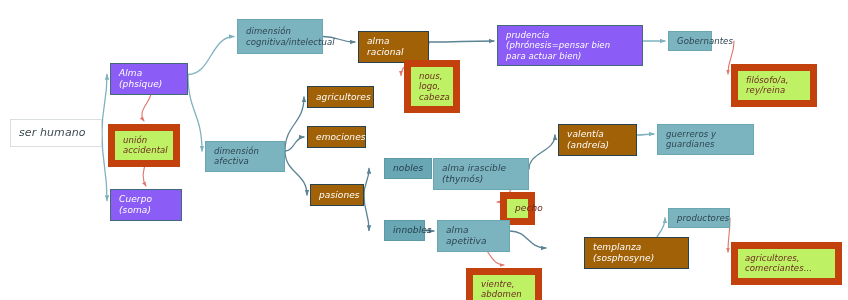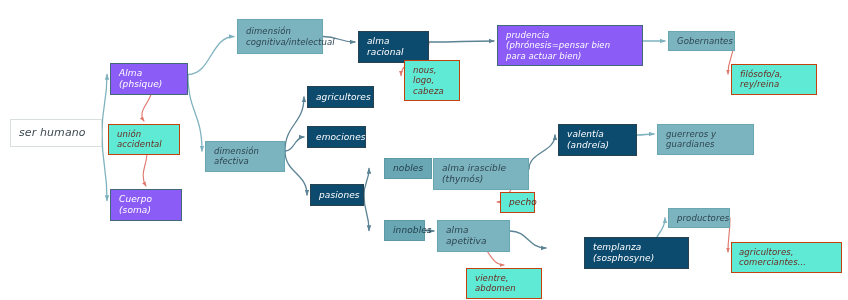--- a/index.html
+++ b/index.html
@@ -17,24 +17,24 @@
     font-style:italic;
     font-family:"DejaVu Sans", sans-serif;
     line-height:1.22;
     letter-spacing:.1px;
     padding:4px 8px;
     white-space:pre-line;
   }
   
   .n-white{background:#ffffff;border:1px solid #d9dee1;color:#3e4b52;}
   .n-slate{background:#8b5cf6;border:1px solid #41697a;color:#ffffff;}
-  .n-navy{background:#0c4a6e;border:1px solid #26414f;color:#ffffff;}
+  .n-navy{background:#a16207;border:1px solid #26414f;color:#ffffff;}
   .n-teal{background:#7bb4bf;border:1px solid #69a7b3;color:#2d4450;}
   .n-teal2{background:#6aa7b4;border:1px solid #5d9aa7;color:#24404c;margin-left:12px;}
-  .n-salmon{background:#5eead4;border:1px solid #c2410c;color:#6d2a21;}
+  .n-salmon{background:#bef264;border:7px solid #c2410c;color:#6d2a21;}
 
   .t-11{font-size:8.5px;}
   .t-12{font-size:9px;}
   .t-15{font-size:11px;}
 </style>
 </head>
 <body>
 
 <div id="canvas">
   <svg class="links" id="link-layer" viewBox="0 0 848 300">
@@ -81,21 +81,21 @@
       <div class="node n-salmon t-11" style="left: 108px; top: 124px; width: 72px; min-height: 20px;"><span>unión accidental</span></div>
       <div class="node n-slate t-12" style="left: 110px; top: 189px; width: 72px; min-height: 23px;"><span>Cuerpo (soma)</span></div>
       <div class="node n-teal t-11" style="left: 237px; top: 19px; width: 86px; min-height: 35px; justify-content: flex-start;"><span>dimensión
 cognitiva/intelectual</span></div>
       <div class="node n-teal t-11" style="left: 205px; top: 141px; width: 80px; min-height: 20px;"><span>dimensión afectiva</span></div>
       <div class="node n-navy t-12" style="left: 358px; top: 31px; width: 71px; min-height: 22px;"><span>alma racional</span></div>
       <div class="node n-salmon t-11" style="left: 404px; top: 60px; width: 56px; min-height: 31px; justify-content: flex-start;"><span>nous, logo,
 cabeza</span></div>
       <div class="node n-slate t-11" style="left: 497px; top: 25px; width: 146px; min-height: 32px; justify-content: flex-start;"><span>prudencia (phrónesis=pensar bien
 para actuar bien)</span></div>
-      <div class="node n-teal t-11" style="left: 668px; top: 31px; width: 67px; min-height: 20px;"><span>Gobernantes</span></div>
+      <div class="node n-teal t-11" style="left: 668px; top: 31px; width: 44px; min-height: 20px;"><span>Gobernantes</span></div>
       <div class="node n-salmon t-11" style="left: 731px; top: 64px; width: 86px; min-height: 20px;"><span>filósofo/a, rey/reina</span></div>
       <div class="node n-navy t-12" style="left: 307px; top: 86px; width: 67px; min-height: 22px;"><span>agricultores</span></div>
       <div class="node n-navy t-12" style="left: 307px; top: 126px; width: 59px; min-height: 22px;"><span>emociones</span></div>
       <div class="node n-navy t-12" style="left: 310px; top: 184px; width: 54px; min-height: 22px;"><span>pasiones</span></div>
       <div class="node n-teal2 t-12" style="left: 372px; top: 158px; width: 48px; min-height: 21px;"><span>nobles</span></div>
       <div class="node n-teal2 t-12" style="left: 372px; top: 220px; width: 41px; min-height: 21px;"><span>innobles</span></div>
       <div class="node n-teal t-12" style="left: 433px; top: 158px; width: 96px; min-height: 22px;"><span>alma irascible (thymós)</span></div>
       <div class="node n-salmon t-12" style="left: 500px; top: 192px; width: 35px; min-height: 20px;"><span>pecho</span></div>
       <div class="node n-teal t-12" style="left: 437px; top: 220px; width: 73px; min-height: 22px;"><span>alma apetitiva</span></div>
       <div class="node n-salmon t-11" style="left: 466px; top: 268px; width: 76px; min-height: 20px;"><span>vientre, abdomen</span></div>

